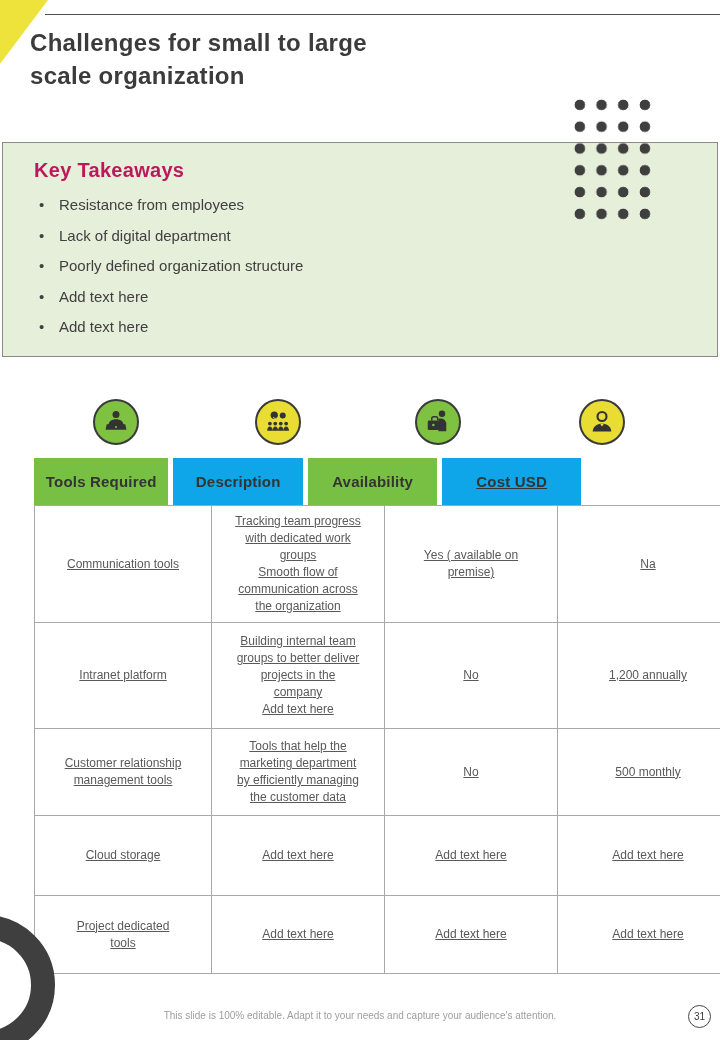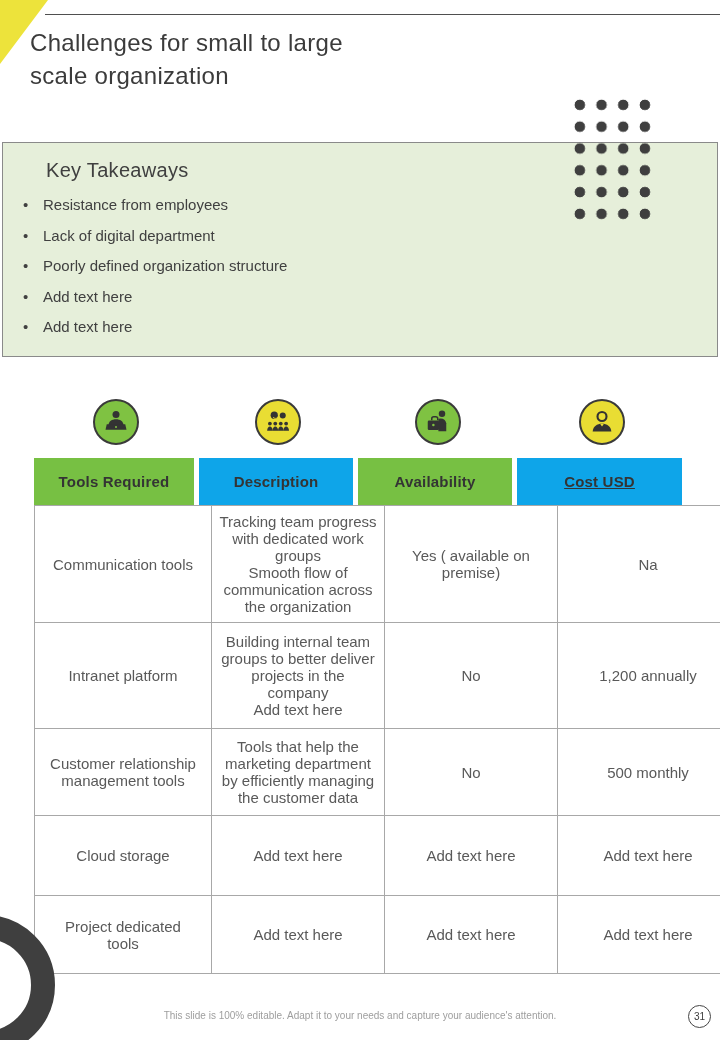--- a/index.html
+++ b/index.html
@@ -13,69 +13,69 @@
     position:absolute; left:0; top:0; width:48px; height:64px;
     background:#ede33b;
     clip-path:polygon(0 0, 100% 0, 0 100%);
   }
   .top-rule {
     position:absolute; left:45px; right:0; top:14px; height:1px;
     background:#4f4f4f;
   }
   .page-title {
     position:absolute; left:30px; top:26px;
-    font-size:24px; font-weight:normal; line-height:33px;
+    font-size:24px; font-weight:bold; line-height:33px;
     color:#3b3b3b; letter-spacing:0.3px;
   }
   .dot-grid {
     position:absolute; left:569px; top:94px; width:88px; height:131px;
     background-image:radial-gradient(circle, #3f3f3f 5px, transparent 5.6px);
     background-size:21.7px 21.8px;
     z-index:5;
   }
   .takeaways {
     position:absolute; left:2px; top:142px; width:714px; height:213px;
     background:#e6efda; border:1px solid #8a8a8a;
     z-index:2;
   }
   .takeaways h2 {
-    margin:16px 0 0 43px; font-size:20px; font-weight:normal; color:#404040;
+    margin:16px 0 0 31px; font-size:20px; font-weight:bold; color:#be185d;
     letter-spacing:0.3px;
   }
-  .takeaways ul { list-style:none; margin:14px 0 0 0; padding:0 0 0 20px; }
+  .takeaways ul { list-style:none; margin:14px 0 0 0; padding:0 0 0 36px; }
   .takeaways li {
     font-size:15px; color:#404040; margin-bottom:12.5px; line-height:18px;
   }
   .takeaways li .bullet { display:inline-block; width:20px; color:#404040; }
   .icon-circle {
     position:absolute; top:399px; width:42px; height:42px; border-radius:50%;
     border:2px solid #3a3a3a; display:flex; align-items:center; justify-content:center;
   }
   .icon-circle.green  { background:#7fc242; }
   .icon-circle.yellow { background:#e9dd33; }
   .icon-circle svg { width:30px; height:30px; }
   .header-row {
-    position:absolute; left:34px; top:458px; width:648px; height:47px;
+    position:absolute; left:34px; top:458px; width:547px; height:47px;
     display:flex; gap:5px;
   }
   .hcell {
     height:47px; display:flex; align-items:center; justify-content:center;
     font-size:15px; font-weight:bold; color:#343434; letter-spacing:0.2px;
   }
   .hcell.green  { background:#77c043; }
   .hcell.yellow { background:#0ea5e9; }
   .hc1 { width:161px; } .hc2 { width:155px; } .hc3 { width:155px; } .hc4 { width:166px;text-decoration:underline; }
   table.body-table {
     position:absolute; left:34px; top:505px; width:652px;
     border-collapse:collapse; table-layout:fixed;
   }
   table.body-table td {
     border:1px solid #a8a8a8; text-align:center; vertical-align:middle;
-    font-size:15px; color:#595959; line-height:17px;
-    white-space:pre-line; padding:2px 6px;
+    font-size:12px; color:#595959; line-height:17px;
+    white-space:pre-line; padding:2px 6px;text-decoration:underline;
   }
   .colw1 { width:164px; } .colw2 { width:160px; } .colw3 { width:160px; } .colw4 { width:168px; }
   .r1 { height:117px; } .r2 { height:106px; } .r3 { height:87px; }
   .r4 { height:80px; }  .r5 { height:78px; }
   .ring {
     position:absolute; left:-85px; top:915px; width:92px; height:92px;
     border:24px solid #3f3f3f; border-radius:50%; background:#ffffff;
     z-index:6;
   }
   .footer-text {

